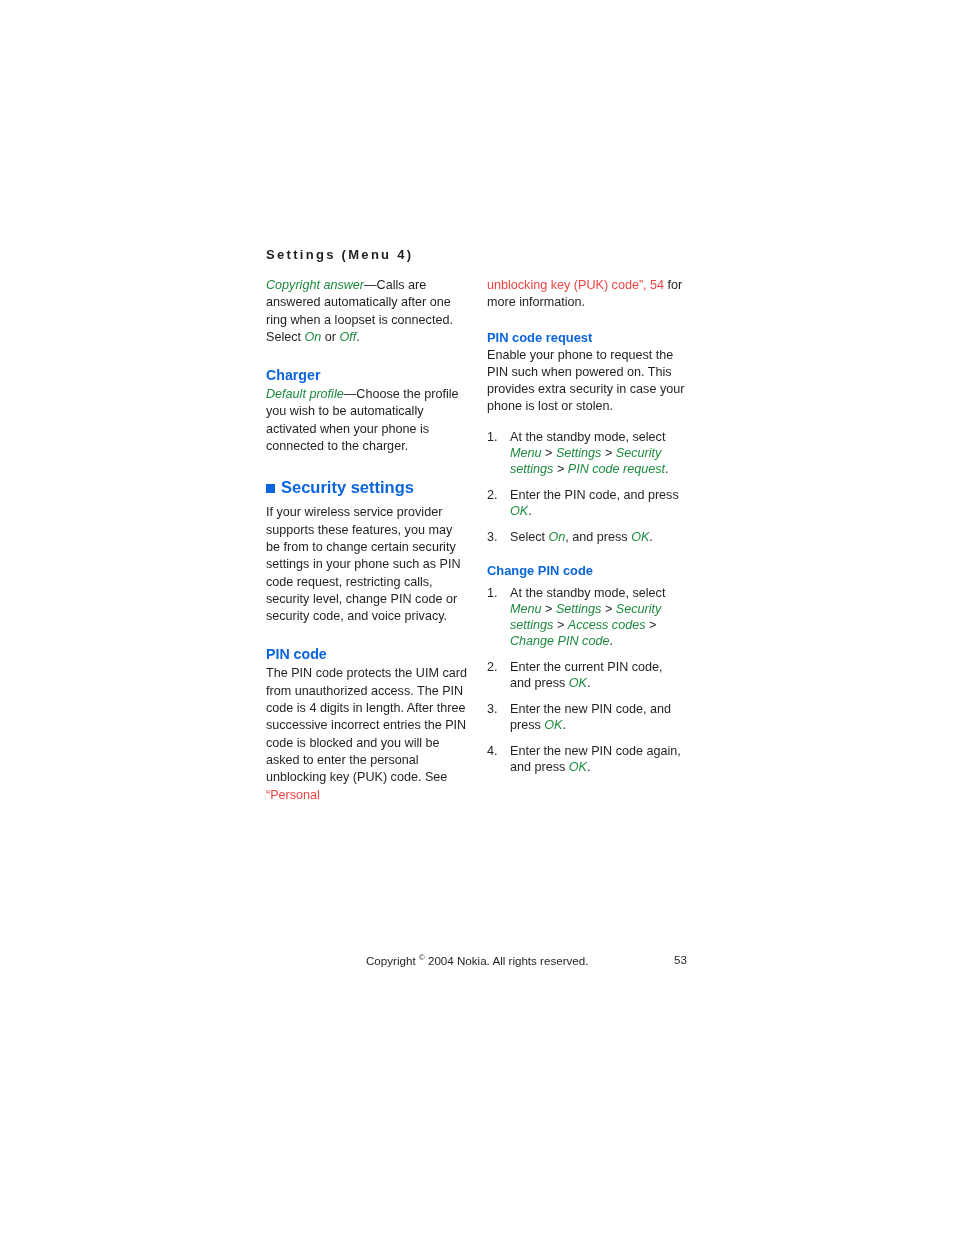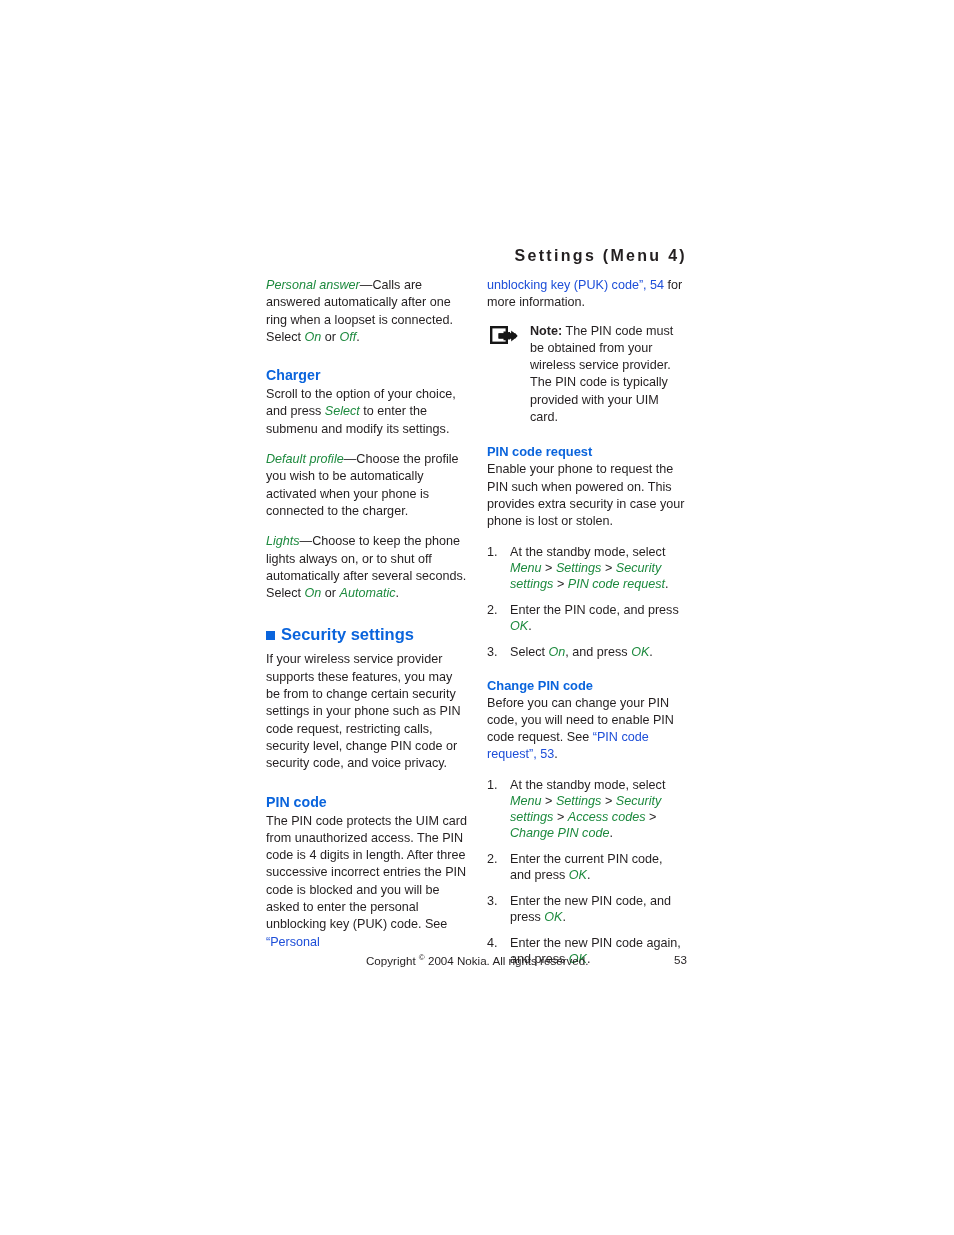--- a/index.html
+++ b/index.html
@@ -22,22 +22,21 @@
     width: 954px;
     height: 1235px;
   }
 
   
   .running-header {
     position: absolute;
     left: 266px;
     top: 247px;
     width: 421px;
-    text-align: right;
-    font-size: 16px;
+    font-size: 13px;
     letter-spacing: 2.3px;
     color: #231f20;
     font-weight: 600;
   }
 
   
   .col {
     position: absolute;
     top: 277px;
     width: 201px;
@@ -88,21 +87,21 @@
     color: #0a64dc;
     margin: 17px 0 1px 0;
   }
 
   
   .em {
     font-style: italic;
     color: #1d8a3e;
   }
   .lnk {
-    color: #1d4ed8;
+    color: #ef4444;
   }
   .bold { font-weight: bold; }
 
   
   .note {
     position: relative;
     padding-left: 41px;
     margin: 6px 0 14px 2px;
   }
   .note-icon {
@@ -171,36 +170,30 @@
 </head>
 <body>
 
 <div class="page">
 
   <div class="running-header">Settings (Menu 4)</div>
 
   <div class="col col-left">
 
     <p>
-      <span class="em">Personal answer</span><span>—Calls are answered automatically after one ring when a loopset is connected. Select </span><span class="em">On</span><span> or </span><span class="em">Off</span><span>.</span>
+      <span class="em">Copyright answer</span><span>—Calls are answered automatically after one ring when a loopset is connected. Select </span><span class="em">On</span><span> or </span><span class="em">Off</span><span>.</span>
     </p>
 
     <h3 class="sub">Charger</h3>
 
-    <p>
-      <span>Scroll to the option of your choice, and press </span><span class="em">Select</span><span> to enter the submenu and modify its settings.</span>
-    </p>
 
     <p>
       <span class="em">Default profile</span><span>—Choose the profile you wish to be automatically activated when your phone is connected to the charger.</span>
     </p>
 
-    <p>
-      <span class="em">Lights</span><span>—Choose to keep the phone lights always on, or to shut off automatically after several seconds. Select </span><span class="em">On</span><span> or </span><span class="em">Automatic</span><span>.</span>
-    </p>
 
     <h2 class="chapter">
       <span class="sq"></span>
       <span>Security settings</span>
     </h2>
 
     <p>If your wireless service provider supports these features, you may be from to change certain security settings in your phone such as PIN code request, restricting calls, security level, change PIN code or security code, and voice privacy.</p>
 
     <h3 class="sub">PIN code</h3>
 
@@ -209,53 +202,39 @@
     </p>
 
   </div>
 
   <div class="col col-right">
 
     <p class="tight">
       <a class="lnk" href="#" style="text-decoration:none">unblocking key (PUK) code”, 54</a><span> for more information.</span>
     </p>
 
-    <div class="note">
-      <svg class="note-icon" viewBox="0 0 28 22" aria-hidden="true">
-        <rect x="1.2" y="1.2" width="15.6" height="15.6" fill="none" stroke="#161616" stroke-width="2.4"></rect>
-        <path d="M8.5 7.2 h5.0 v-1.8 l3.0 0 v1.8 h1.6 v-1.2 h2.0 v1.2 h1.4 v-1.0 h2.0 v1.0 h1.9 l2.0 2.6 -2.0 2.6 h-1.9 v1.0 h-2.0 v-1.0 h-1.4 v1.2 h-2.0 v-1.2 h-1.6 v1.8 h-3.0 v-1.8 h-5.0 z" fill="#161616"></path>
-        <path d="M21.2 4.6 L27.6 10.0 L21.2 15.4 Z" fill="#161616"></path>
-        <rect x="8.6" y="7.4" width="13.6" height="5.2" fill="#161616"></rect>
-      </svg>
-      <div class="note-body">
-        <span class="bold">Note:</span><span> The PIN code must be obtained from your wireless service provider. The PIN code is typically provided with your UIM card.</span>
-      </div>
-    </div>
 
     <h4 class="subsub">PIN code request</h4>
 
     <p>Enable your phone to request the PIN such when powered on. This provides extra security in case your phone is lost or stolen.</p>
 
     <ol class="steps">
       <li>
         <span>At the standby mode, select </span><span class="em">Menu</span> &gt; <span class="em">Settings</span> &gt; <span class="em">Security settings</span> &gt; <span class="em">PIN code request</span><span>.</span>
       </li>
       <li>
         <span>Enter the PIN code, and press </span><span class="em">OK</span><span>.</span>
       </li>
       <li>
         <span>Select </span><span class="em">On</span><span>, and press </span><span class="em">OK</span><span>.</span>
       </li>
     </ol>
 
     <h4 class="subsub">Change PIN code</h4>
 
-    <p>
-      <span>Before you can change your PIN code, you will need to enable PIN code request. See </span><a class="lnk" href="#" style="text-decoration:none">“PIN code request”, 53</a><span>.</span>
-    </p>
 
     <ol class="steps">
       <li>
         <span>At the standby mode, select </span><span class="em">Menu</span> &gt; <span class="em">Settings</span> &gt; <span class="em">Security settings</span> &gt; <span class="em">Access codes</span> &gt; <span class="em">Change PIN code</span><span>.</span>
       </li>
       <li>
         <span>Enter the current PIN code, and press </span><span class="em">OK</span><span>.</span>
       </li>
       <li>
         <span>Enter the new PIN code, and press </span><span class="em">OK</span><span>.</span>

